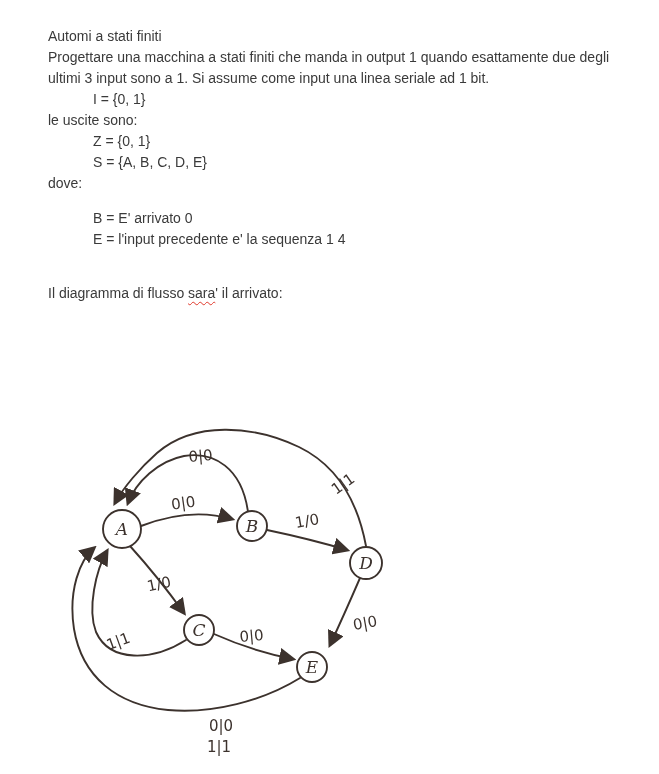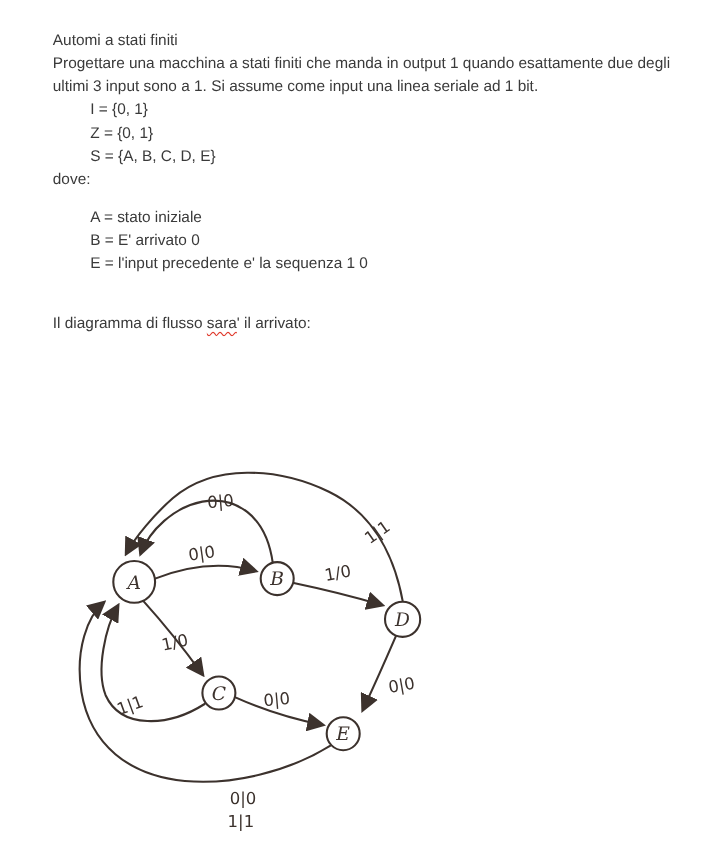--- a/index.html
+++ b/index.html
@@ -2,21 +2,21 @@
 <html><head>
 <meta charset="utf-8">
 <style>
   html,body { margin:0; padding:0; }
   body {
     width:659px; height:774px; background:#ffffff; position:relative;
     font-family:"Liberation Sans", sans-serif; color:#3a3a3a; overflow:hidden;
   }
   .textblock { position:absolute; left:48px; top:26px; width:600px; }
   .ln { font-size:14px; line-height:21px; white-space:nowrap; }
-  .ind { margin-left:34px; }
+  .ind { margin-left:45px; }
   .sp14 { height:14px; }
   .sp33 { height:33px; }
   .sq {
     text-decoration-line: underline;
     text-decoration-style: wavy;
     text-decoration-color:#e0392b;
     text-decoration-thickness:1px;
     text-underline-offset:3px;
     text-decoration-skip-ink:none;
     text-align:right;
@@ -34,27 +34,27 @@
   }
 </style>
 </head>
 <body>
 
 <div class="textblock">
   <div class="ln">Automi a stati finiti</div>
   <div class="ln">Progettare una macchina a stati finiti che manda in output 1 quando esattamente due degli</div>
   <div class="ln">ultimi 3 input sono a 1. Si assume come input una linea seriale ad 1 bit.</div>
   <div class="ln ind">I = {0, 1}</div>
+  <div class="ln">le uscite sono:</div>
   <div class="ln ind">Z = {0, 1}</div>
   <div class="ln ind">S = {A, B, C, D, E}</div>
   <div class="ln">dove:</div>
   <div class="sp14"></div>
-  <div class="ln ind">A = stato iniziale</div>
   <div class="ln ind">B = E' arrivato 0</div>
-  <div class="ln ind">E = l'input precedente e' la sequenza 1 0</div>
+  <div class="ln ind">E = l'input precedente e' la sequenza 1 4</div>
   <div class="sp33"></div>
   <div class="ln"><span>Il diagramma di flusso </span><span class="sq">sara</span><span>' il arrivato:</span></div>
 </div>
 
 <svg class="diagram" viewBox="0 0 659 774" xmlns="http://www.w3.org/2000/svg">
   <defs>
     <marker id="arrow" viewBox="0 0 10 10" refX="8" refY="5" markerWidth="9" markerHeight="9" orient="auto">
       <path d="M0,0 L10,5 L0,10 z" fill="#3c322d"></path>
     </marker>
   </defs>

